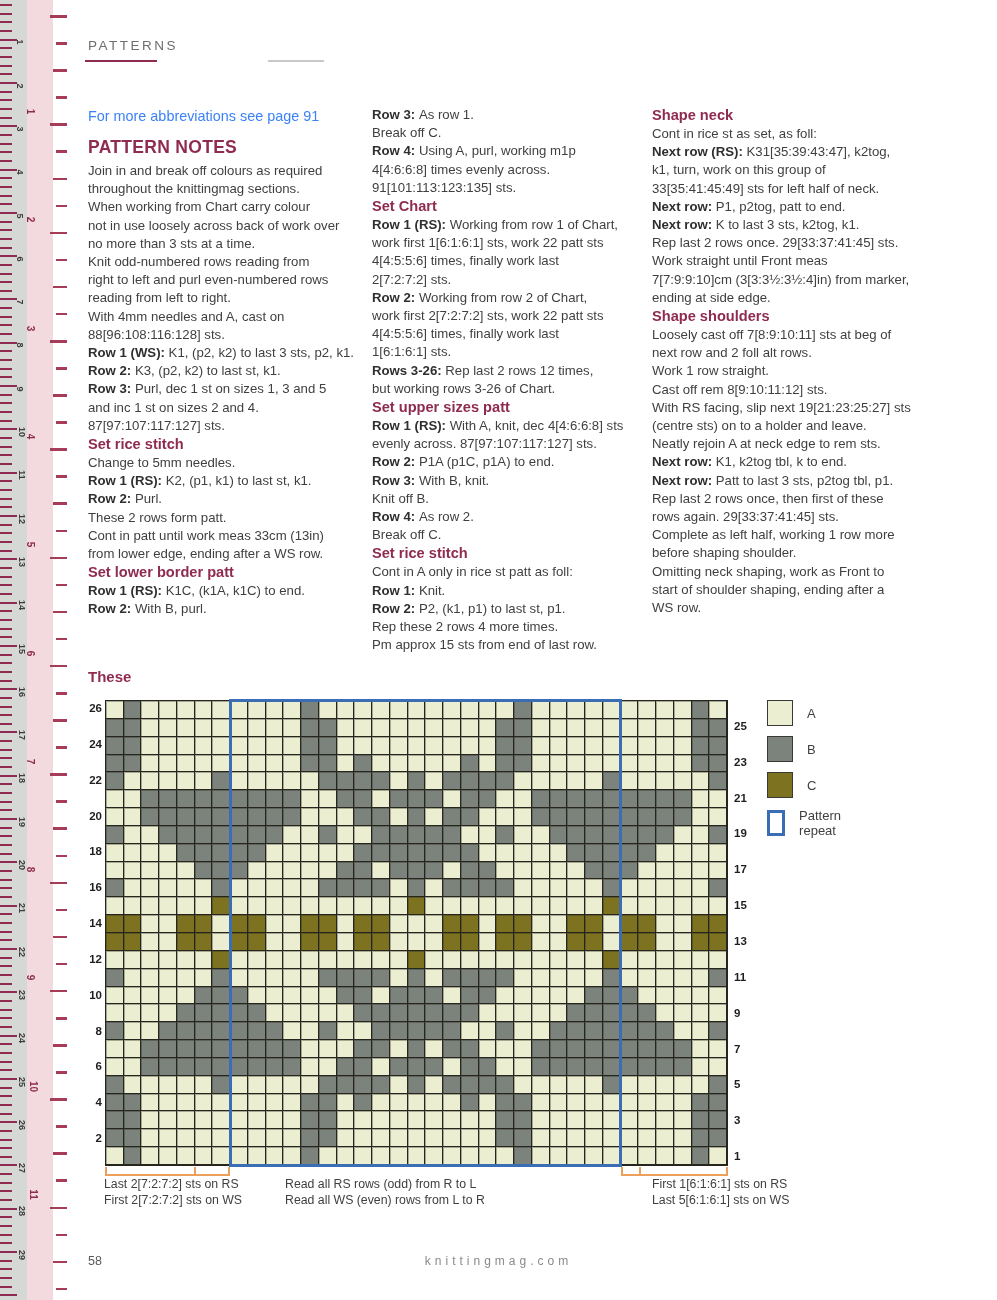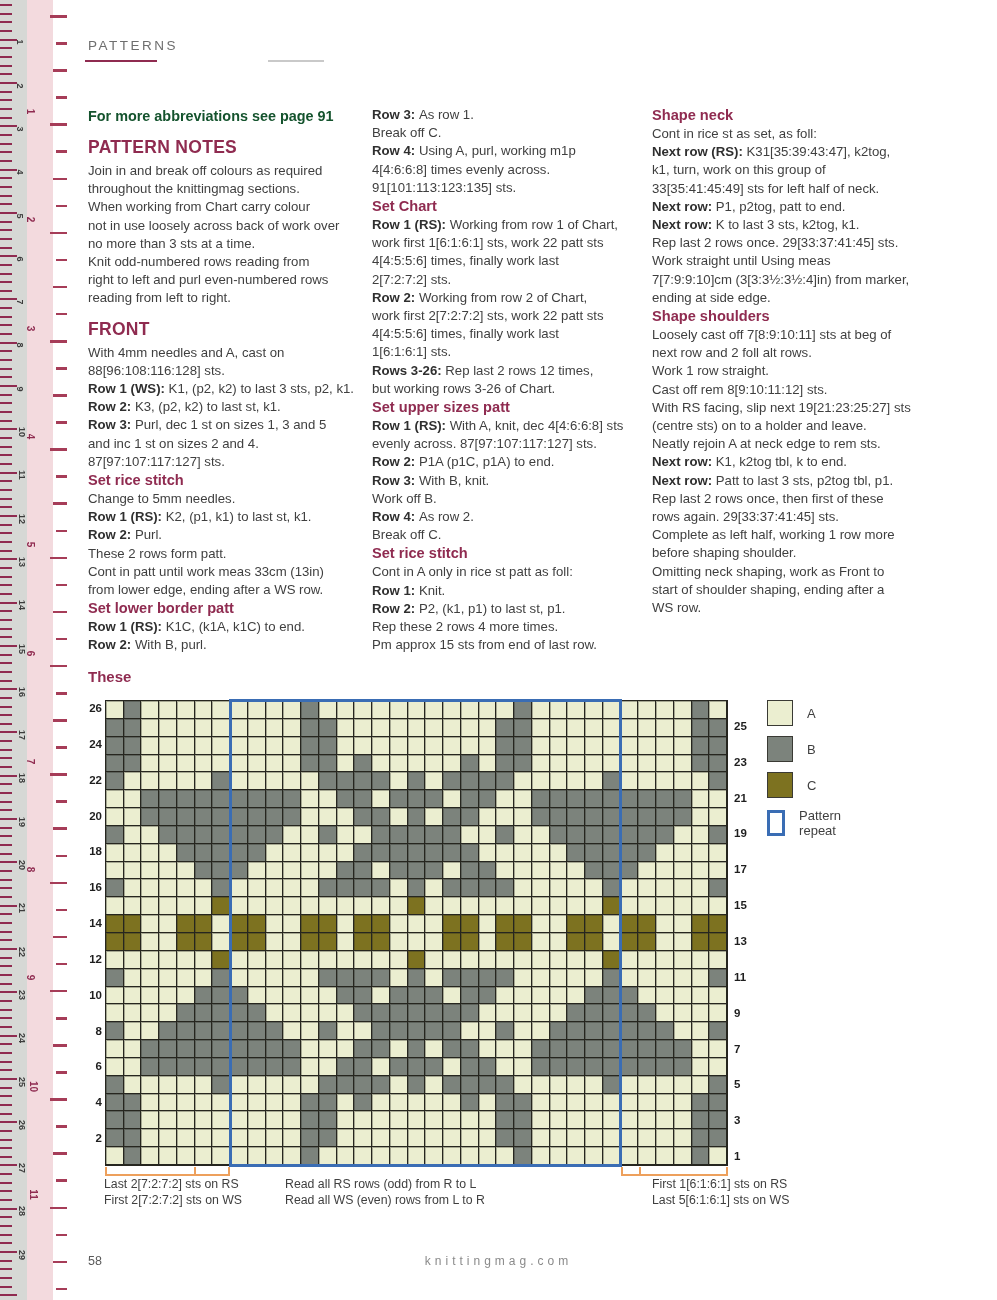--- a/index.html
+++ b/index.html
@@ -15,21 +15,21 @@
   .rnum{position:absolute;font-size:9px;font-weight:bold;color:#3c3c3c;transform:rotate(90deg);white-space:nowrap;}
   .rnum.inch{color:#8f2b50;font-size:10px;}
   
   .mag-header{position:absolute;left:88px;top:38px;font-size:13.5px;letter-spacing:2.5px;color:#6e6e6e;}
   .rule-maroon{position:absolute;left:85px;top:60px;width:72px;height:2px;background:#8f2b50;}
   .rule-gray{position:absolute;left:268px;top:60px;width:56px;height:2px;background:#c9c9c9;}
   
   .col{position:absolute;top:106px;white-space:nowrap;}
   .col .line{font-size:13.2px;line-height:18.2px;}
   .col .line b{color:#2f2f2f;}
-  .col .note{font-size:14.4px;font-weight:bold;color:#14532d;line-height:20px;margin-bottom:6px;}
+  .col .note{font-size:14.4px;font-weight:normal;color:#3b82f6;line-height:20px;margin-bottom:6px;}
   .col h2{font-size:17.5px;line-height:22px;color:#8f2b50;margin:10px 0 4px 0;letter-spacing:0.3px;}
   .col h3{font-size:14.6px;line-height:19px;color:#8f2b50;margin:0;}
   .col h2.gap{margin-top:22px;}
   
   .chart-title{position:absolute;left:88px;top:668px;font-size:15px;font-weight:bold;color:#8f2b50;}
   .chart-grid{
     position:absolute;left:105px;top:700px;width:623px;height:466px;
     display:grid;grid-template-columns:repeat(35,1fr);grid-template-rows:repeat(26,1fr);
     border:1px solid #26261f;box-sizing:border-box;background:#26261f;
   }
@@ -305,21 +305,20 @@
     <div class="note">For more abbreviations see page 91</div>
     <h2>PATTERN NOTES</h2>
     <div class="line">Join in and break off colours as required</div>
     <div class="line">throughout the knittingmag sections.</div>
     <div class="line">When working from Chart carry colour</div>
     <div class="line">not in use loosely across back of work over</div>
     <div class="line">no more than 3 sts at a time.</div>
     <div class="line">Knit odd-numbered rows reading from</div>
     <div class="line">right to left and purl even-numbered rows</div>
     <div class="line">reading from left to right.</div>
-    <h2>FRONT</h2>
     <div class="line">With 4mm needles and A, cast on</div>
     <div class="line">88[96:108:116:128] sts.</div>
     <div class="line"><b>Row 1 (WS): </b>K1, (p2, k2) to last 3 sts, p2, k1.</div>
     <div class="line"><b>Row 2: </b>K3, (p2, k2) to last st, k1.</div>
     <div class="line"><b>Row 3: </b>Purl, dec 1 st on sizes 1, 3 and 5</div>
     <div class="line">and inc 1 st on sizes 2 and 4.</div>
     <div class="line">87[97:107:117:127] sts.</div>
     <h3>Set rice stitch</h3>
     <div class="line">Change to 5mm needles.</div>
     <div class="line"><b>Row 1 (RS): </b>K2, (p1, k1) to last st, k1.</div>
@@ -346,40 +345,40 @@
     <div class="line">work first 2[7:2:7:2] sts, work 22 patt sts</div>
     <div class="line">4[4:5:5:6] times, finally work last</div>
     <div class="line">1[6:1:6:1] sts.</div>
     <div class="line"><b>Rows 3-26: </b>Rep last 2 rows 12 times,</div>
     <div class="line">but working rows 3-26 of Chart.</div>
     <h3>Set upper sizes patt</h3>
     <div class="line"><b>Row 1 (RS): </b>With A, knit, dec 4[4:6:6:8] sts</div>
     <div class="line">evenly across. 87[97:107:117:127] sts.</div>
     <div class="line"><b>Row 2: </b>P1A (p1C, p1A) to end.</div>
     <div class="line"><b>Row 3: </b>With B, knit.</div>
-    <div class="line">Work off B.</div>
+    <div class="line">Knit off B.</div>
     <div class="line"><b>Row 4: </b>As row 2.</div>
     <div class="line">Break off C.</div>
     <h3>Set rice stitch</h3>
     <div class="line">Cont in A only in rice st patt as foll:</div>
     <div class="line"><b>Row 1: </b>Knit.</div>
     <div class="line"><b>Row 2: </b>P2, (k1, p1) to last st, p1.</div>
     <div class="line">Rep these 2 rows 4 more times.</div>
     <div class="line">Pm approx 15 sts from end of last row.</div>
   </div>
 <div class="col" style="left:652px;" id="col3">
     <h3>Shape neck</h3>
     <div class="line">Cont in rice st as set, as foll:</div>
     <div class="line"><b>Next row (RS): </b>K31[35:39:43:47], k2tog,</div>
     <div class="line">k1, turn, work on this group of</div>
     <div class="line">33[35:41:45:49] sts for left half of neck.</div>
     <div class="line"><b>Next row: </b>P1, p2tog, patt to end.</div>
     <div class="line"><b>Next row: </b>K to last 3 sts, k2tog, k1.</div>
     <div class="line">Rep last 2 rows once. 29[33:37:41:45] sts.</div>
-    <div class="line">Work straight until Using meas</div>
+    <div class="line">Work straight until Front meas</div>
     <div class="line">7[7:9:9:10]cm (3[3:3½:3½:4]in) from marker,</div>
     <div class="line">ending at side edge.</div>
     <h3>Shape shoulders</h3>
     <div class="line">Loosely cast off 7[8:9:10:11] sts at beg of</div>
     <div class="line">next row and 2 foll alt rows.</div>
     <div class="line">Work 1 row straight.</div>
     <div class="line">Cast off rem 8[9:10:11:12] sts.</div>
     <div class="line">With RS facing, slip next 19[21:23:25:27] sts</div>
     <div class="line">(centre sts) on to a holder and leave.</div>
     <div class="line">Neatly rejoin A at neck edge to rem sts.</div>

